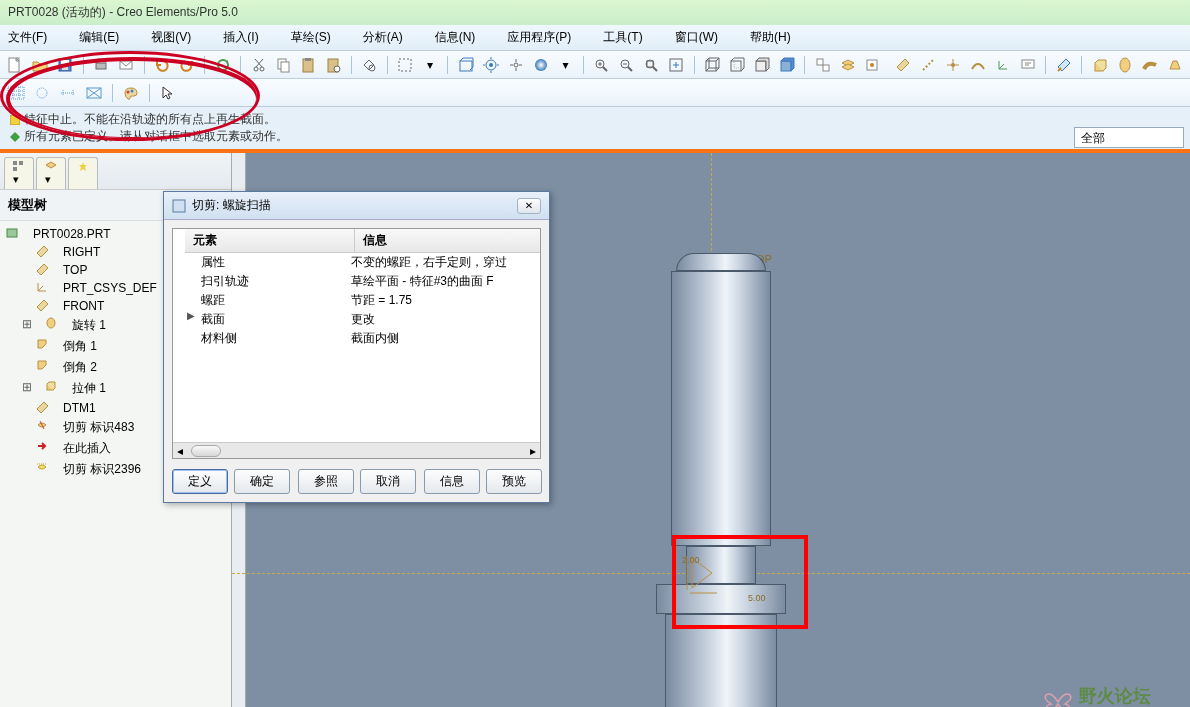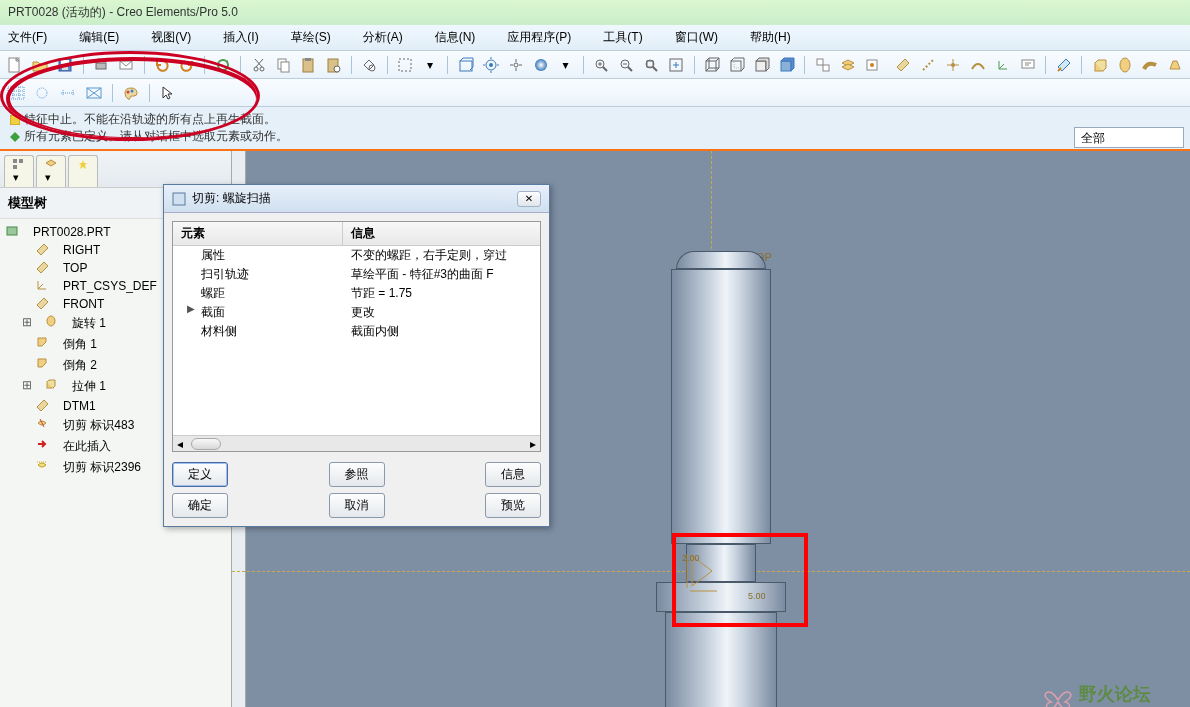--- a/index.html
+++ b/index.html
@@ -3,21 +3,21 @@
 <meta charset="utf-8">
 <style>
 * { box-sizing: border-box; margin: 0; padding: 0; font-family: "Microsoft YaHei", sans-serif; font-size: 12px; }
 body { background: #e1eef7; width: 1190px; height: 707px; overflow: hidden; position: relative; }
 .titlebar { background: linear-gradient(#daf7d0, #c9eec9); padding: 4px 8px; font-size: 12px; color: #333; }
 .menubar { background: linear-gradient(#f0f8ff, #e1eef7); padding: 4px 8px; display: flex; gap: 32px; border-bottom: 1px solid #bcd; }
 .menubar span { cursor: pointer; }
 .toolbar-row { background: linear-gradient(#f9fcff, #eaf3fb); padding: 3px 6px; display: flex; gap: 6px; align-items: center; border-bottom: 1px solid #bcd; height: 28px; }
 .tool-icon { width: 20px; height: 20px; display: flex; align-items: center; justify-content: center; border: 1px solid transparent; border-radius: 2px; cursor: pointer; }
 .tool-sep { width: 1px; height: 18px; background: #aac4d8; margin: 0 2px; }
-.msg-area { background: #e5f0f8; padding: 4px 10px; border-bottom: 2px solid #f97316; position: relative; }
+.msg-area { background: #e5f0f8; padding: 4px 10px; border-bottom: 4px solid #f97316; position: relative; }
 .msg-line { display: flex; align-items: center; gap: 4px; font-size: 12px; color: #333; }
 .msg-icon { width: 10px; height: 10px; }
 .annotation { position: absolute; border: 3px solid #cc0022; border-radius: 50%; pointer-events: none; }
 .main { display: flex; height: calc(707px - 130px); }
 .sidebar { width: 232px; background: #f3f6f3; border-right: 1px solid #aaa; display: flex; flex-direction: column; }
 .sb-tabs { display: flex; padding: 4px 4px 0; gap: 2px; background: linear-gradient(#f0f4f6,#e5eaf0); border-bottom:1px solid #ccc;}
 .sb-tab { padding: 3px 8px; border: 1px solid #bbb; border-bottom: none; background: #f5f5e8; border-radius: 3px 3px 0 0; cursor: pointer; font-size:11px;}
 .sb-title { padding: 6px 8px; font-weight: bold; font-size: 13px; background:#f0f3f5; border-bottom:1px solid #ddd;}
 .tree { padding: 4px 2px; overflow: auto; flex: 1; }
 .tree-item { padding: 2px 4px 2px 18px; display: flex; gap: 13px; cursor: pointer; white-space: nowrap; }
@@ -27,37 +27,37 @@
 .viewport { flex: 1; background: #7e8fa4; position: relative; }
 .vp-strip { position:absolute; left:0; top:0; bottom:0; width:14px; background:#e8edf2; border-right:1px solid #aaa;}
 .datum-v { position:absolute; left:50%; top:0; bottom:0; border-left:1px dashed #c9a84a; }
 .datum-h { position:absolute; top:420px; left:0; right:0; border-top:1px dashed #c9a84a; }
 .axis-v { position:absolute; left:52.5%; top:100px; bottom:0; border-left:1px solid #8a6d2b; }
 .part { position:absolute; left:50%; top:100px; transform:translateX(-40px); }
 .part-body { width:100px; background:linear-gradient(90deg,#7a8aa0,#ccd6e2 40%,#eff4f8 55%,#ccd6e2 70%,#7a8aa0); border:1px solid #4a5a6a;}
 .top-label { position:absolute; left:54%; top:100px; color:#8a6d2b; font-size:11px; }
 .redbox { position:absolute; border:4px solid #ff0000; }
 .sketch { position:absolute; color:#8a6d2b; font-size:9px; }
-.dialog { position: absolute; left: 163px; top: 184px; width: 387px; background: #f0f0f0; border: 1px solid #5a7aa0; box-shadow: 2px 2px 6px rgba(0,0,0,0.3); }
+.dialog { position: absolute; left: 163px; top: 191px; width: 387px; background: #f0f0f0; border: 1px solid #5a7aa0; box-shadow: 2px 2px 6px rgba(0,0,0,0.3); }
 .dlg-title { background: linear-gradient(#e8f0fa, #d0e0f0); padding: 5px 8px; display: flex; align-items: center; gap: 6px; border-bottom:1px solid #aac;}
 .dlg-close { margin-left: auto; width: 24px; height: 16px; border: 1px solid #a0b4c8; border-radius: 3px; background: linear-gradient(#fdfdfd,#e0e6ec); display:flex; align-items:center; justify-content:center; cursor:pointer; font-size:10px;}
 .dlg-body { padding: 8px; }
 .dlg-table { border:1px solid #999; background:#fff; }
-.dlg-head { display:flex; background:linear-gradient(#f8f8f8,#e8e8e8); border-bottom:1px solid #ccc;}
+.dlg-head { display:flex; background:linear-gradient(#f8f8f8,#e8e8e8); border-bottom:1px solid #ccc;margin-left:12px;}
 .dlg-col1 { width:170px; padding:3px 8px; border-right:1px solid #ccc; font-weight:bold;}
 .dlg-col2 { flex:1; padding:3px 8px; font-weight:bold;}
 .dlg-rows { height:189px; overflow:hidden; }
 .dlg-row { display:flex; }
 .dlg-cell1 { width:170px; padding:1px 8px 1px 28px; }
 .dlg-cell2 { flex:1; padding:1px 8px; white-space:nowrap; overflow:hidden; }
 .dlg-arrow { position:absolute; left:14px; color:#555; font-size:10px; }
 .dlg-scroll { height:16px; background:#e8e8e8; border-top:1px solid #ccc; display:flex; align-items:center;}
 .dlg-thumb { width:30px; height:12px; background:linear-gradient(#f8f8f8,#d8d8d8); border:1px solid #aaa; border-radius:6px; margin-left:4px;}
 .dlg-btns { display:flex; justify-content:space-between; margin-top:10px; gap:8px;}
-.dlg-btns .col { display:flex; flex-direction:column; gap:6px; }
+.dlg-btns .col { display:flex; gap:6px; }
 .btn { width:56px; padding:3px 0; background:linear-gradient(#fdfdfd,#e4e8ec); border:1px solid #8a9aac; border-radius:3px; text-align:center; cursor:pointer;}
 .btn.primary { border-color:#4a6aa0; box-shadow:0 0 0 1px #9cc0f0 inset;}
 .filter-box { position:absolute; right:6px; top:127px; width:110px; height:21px; background:#fff; border:1px solid #9ab; padding:2px 6px;}
 .watermark { position:absolute; right:14px; bottom:10px; display:flex; align-items:center; gap:6px; opacity:0.9;}
 .wm-logo { width:30px; height:26px; }
 .wm-txt1 { font-size:18px; font-weight:bold; color:#5a8a3a; }
 .wm-txt2 { font-size:11px; color:#8aa07a; }
 svg { display:block; }
 </style>
 </head>

